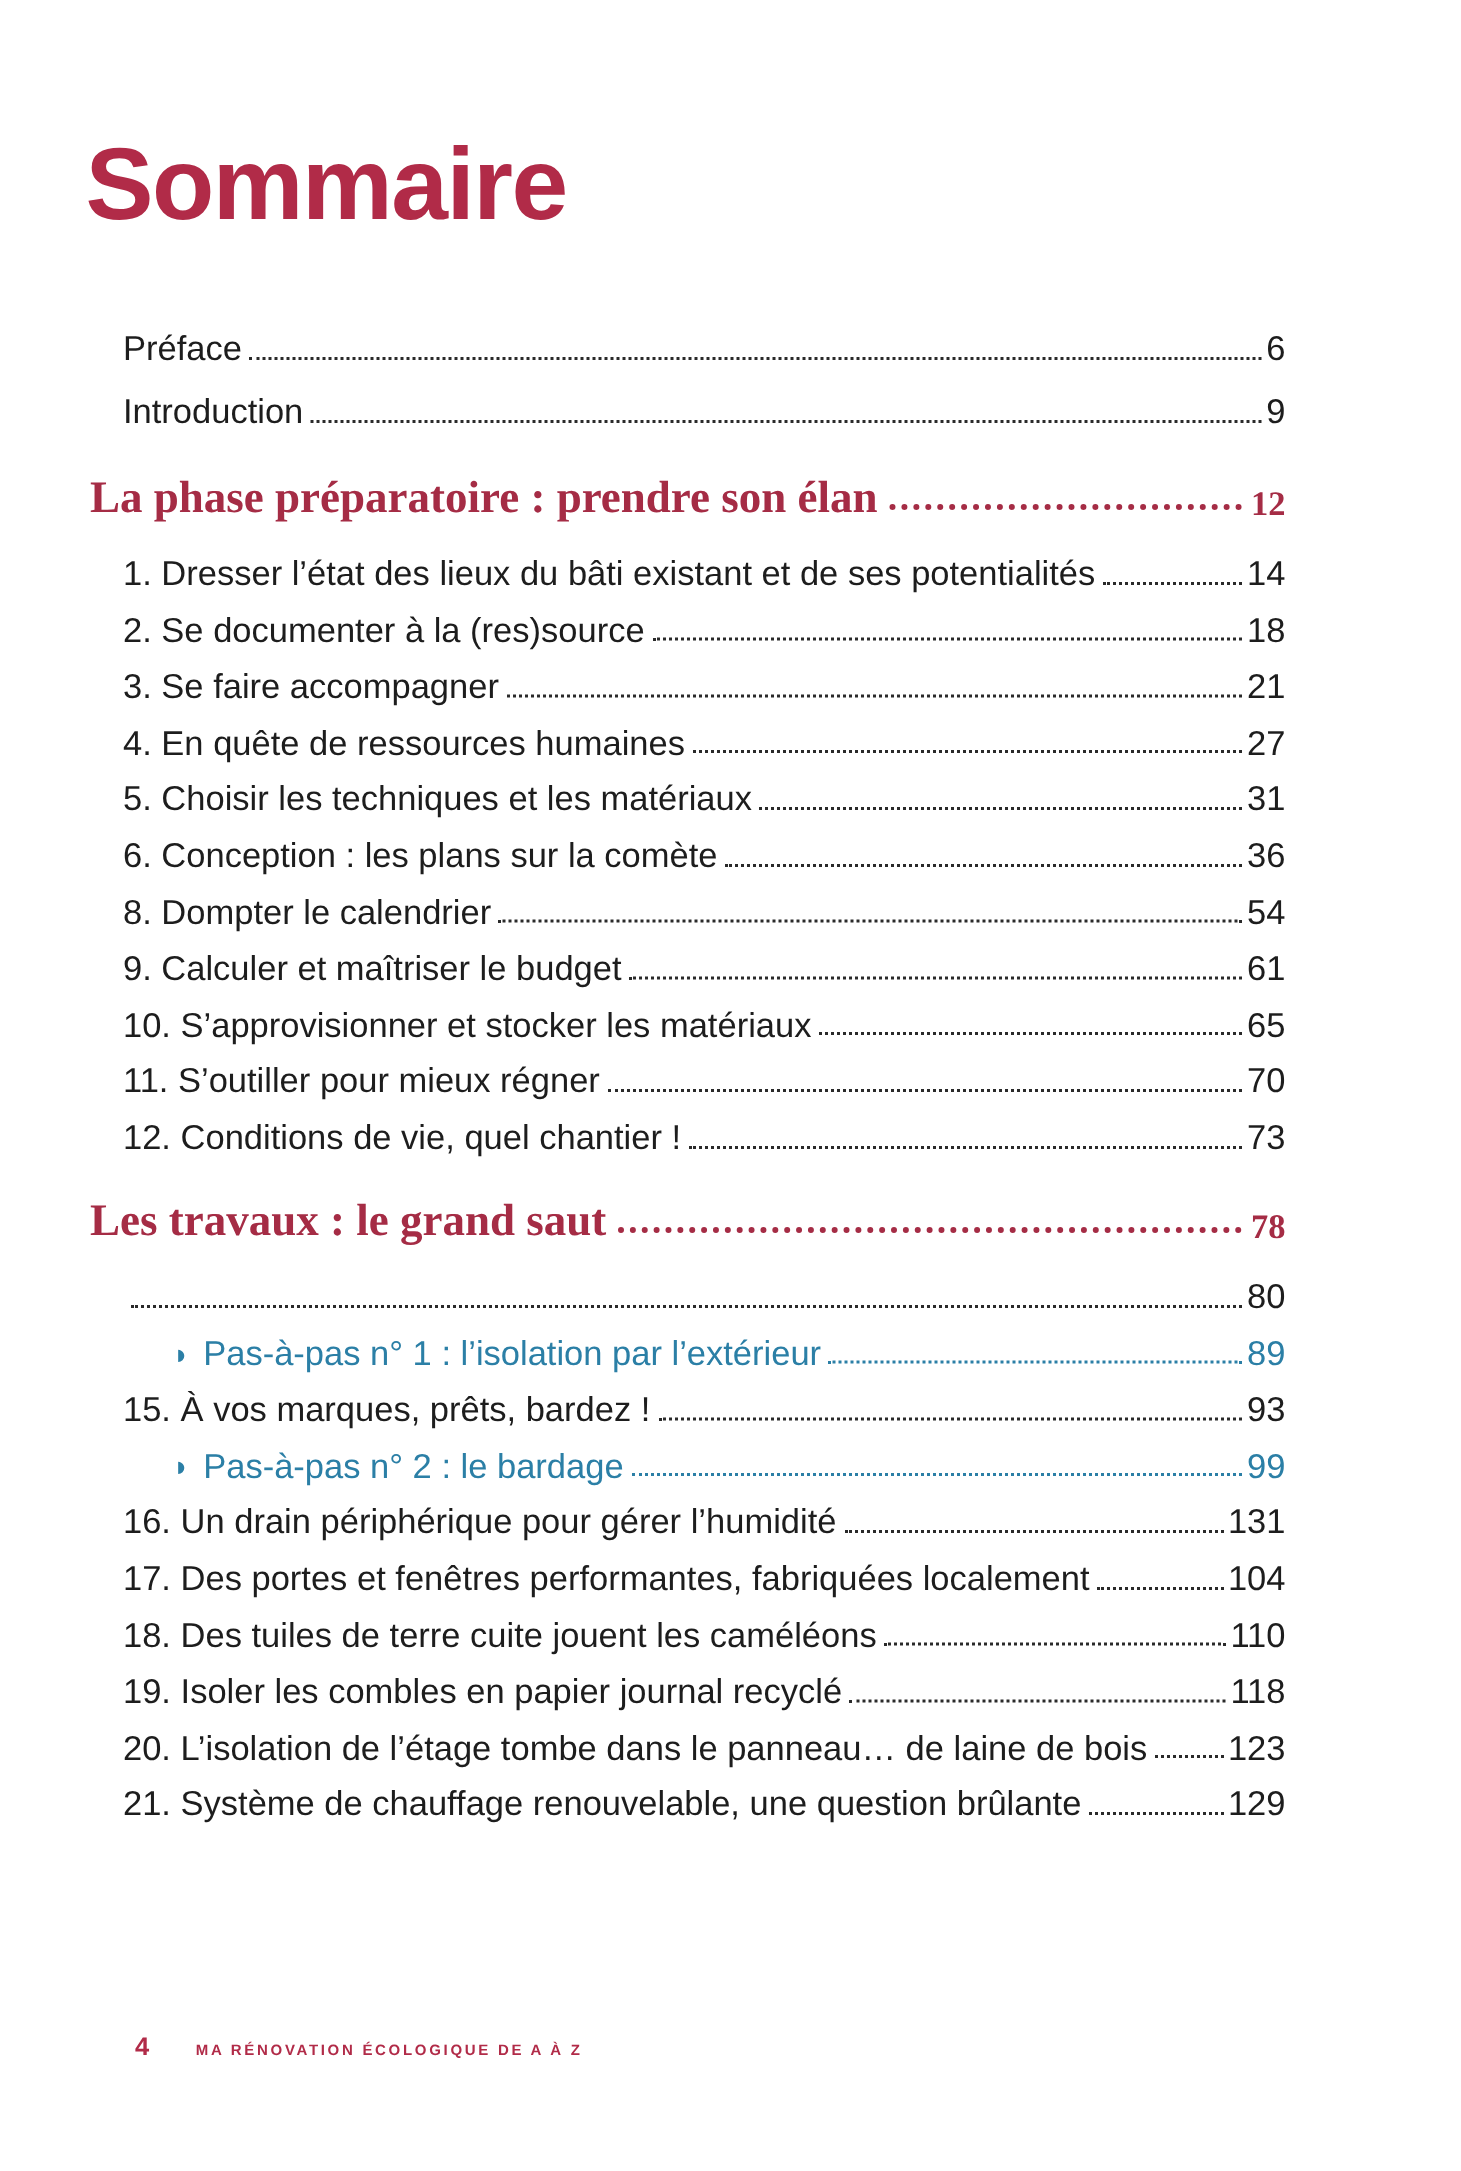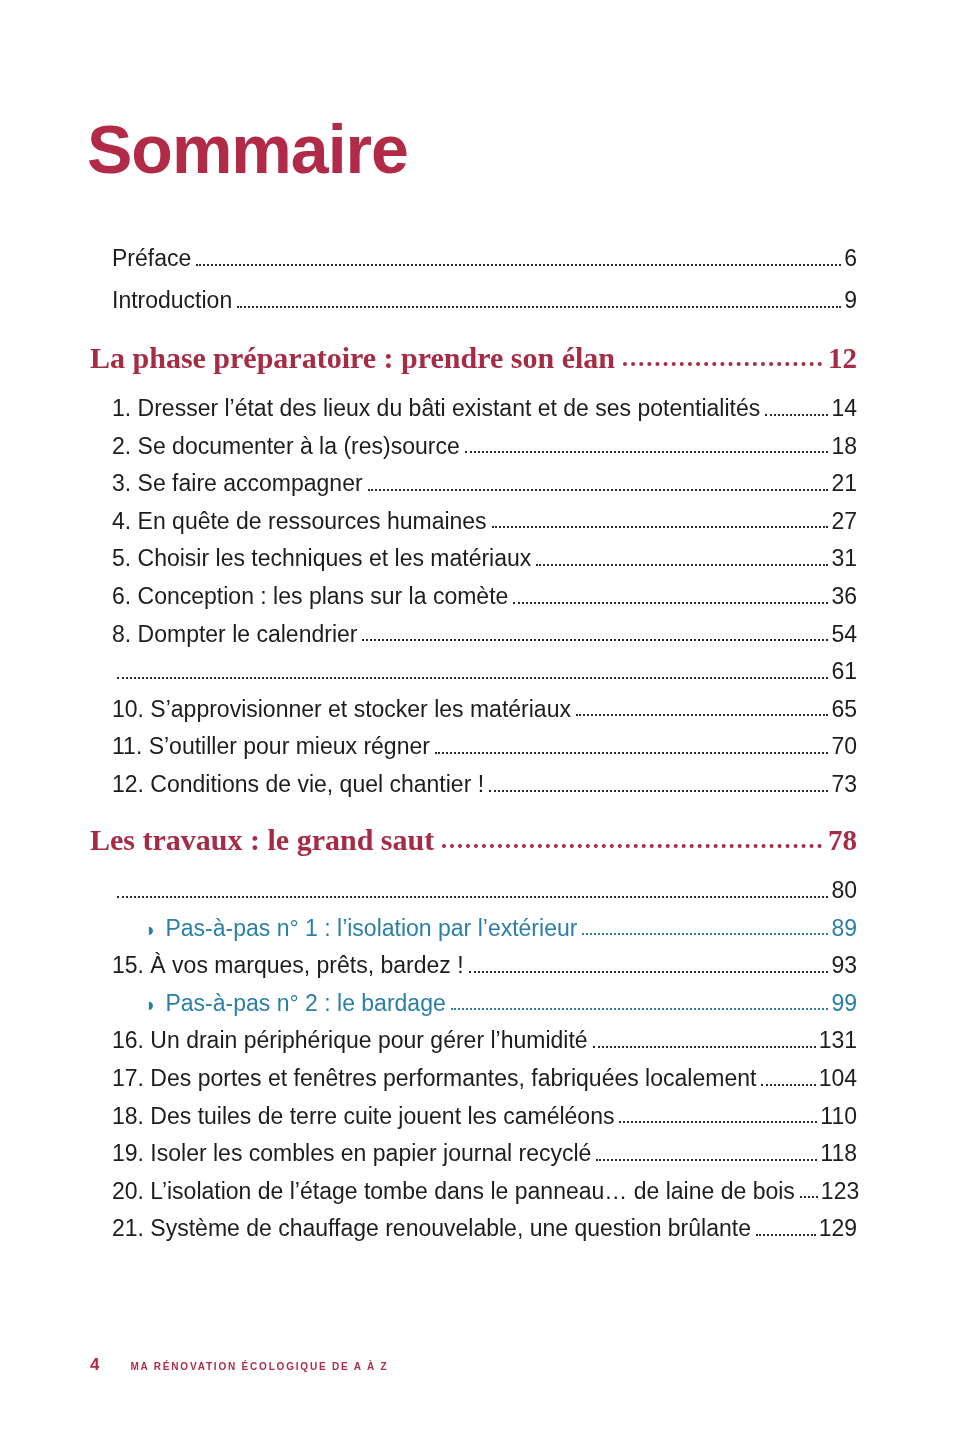--- a/index.html
+++ b/index.html
@@ -13,22 +13,21 @@
   body{
     width:974px;height:1447px;
     background:#ffffff;
     position:relative;
     overflow:hidden;
     font-family:"Liberation Sans","DejaVu Sans",sans-serif;
     color:var(--ink);
   }
   .content{
     position:absolute;inset:0;
-    padding:88px 117px 0 90px;
-    margin-top:26px;
+    padding:88px 117px 0 60px;
   }
   .page-title{
     margin:0 0 60px -3px;
     font-size:68px;
     line-height:1.05;
     font-weight:bold;
     letter-spacing:-1px;
     color:var(--red);
   }
   
@@ -59,21 +58,21 @@
     font-weight:bold;
     font-size:30px;
     line-height:1.15;
     color:var(--red-head);
     margin:0 0 20px 0;
   }
   .section-head .leader{
     border-bottom:4px dotted var(--red-head);
     margin:0 6px 9px 8px;
   }
-  .section-head .pagenum{font-size:29px;}
+  .section-head .pagenum{font-size:23px;}
   
   .row.sub{
     margin-left:55px;
     color:var(--blue);
   }
   .row.sub .leader{border-bottom:2px dotted var(--blue);}
   .bullet{
     font-size:19px;
     margin-right:9px;
     line-height:1.35;
@@ -147,20 +146,21 @@
       <span class="label">6. Conception : les plans sur la comète</span>
       <span class="leader"></span>
       <span class="pagenum">36</span>
     </div>
     <div class="row">
       <span class="label">8. Dompter le calendrier</span>
       <span class="leader"></span>
       <span class="pagenum">54</span>
     </div>
     <div class="row">
+      <span class="label">9. Calculer et maîtriser le budget</span>
       <span class="leader"></span>
       <span class="pagenum">61</span>
     </div>
     <div class="row">
       <span class="label">10. S’approvisionner et stocker les matériaux</span>
       <span class="leader"></span>
       <span class="pagenum">65</span>
     </div>
     <div class="row">
       <span class="label">11. S’outiller pour mieux régner</span>

